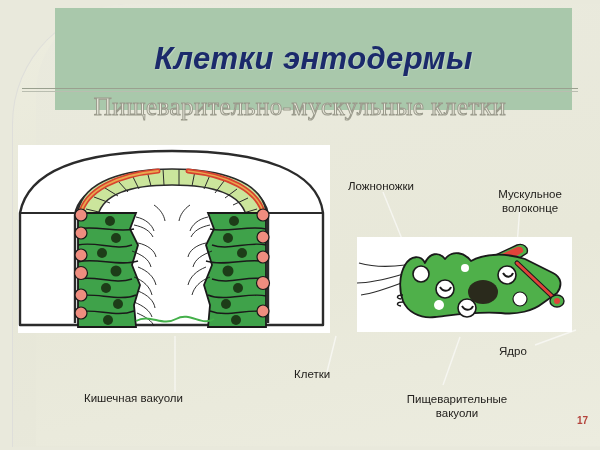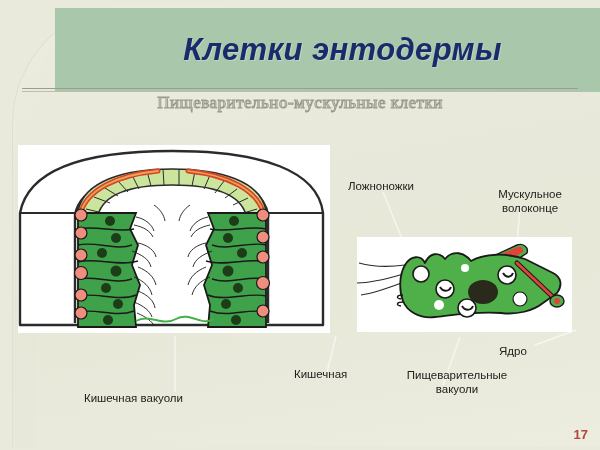--- a/index.html
+++ b/index.html
@@ -41,26 +41,25 @@
     border-top-left-radius: 90px;
     background: linear-gradient(170deg, #eaeade 0%, #e8e8d9 60%, #ececdf 100%);
   }
 
   
   .title-band {
     position: absolute;
     left: 55px;
     top: 8px;
     width: 517px;
-    height: 84px;
+    height: 102px;
     background: #a9c8ab;
     display: flex;
     align-items: center;
     justify-content: center;
-    padding-left: 29px;
   }
   .title-text {
     font-family: "Liberation Sans", sans-serif;
     font-weight: bold;
     font-style: italic;
     font-size: 31px;
     color: #1b2a6b;
     letter-spacing: 0.4px;
     white-space: nowrap;
     text-shadow: 1px 1px 0 rgba(255,255,255,0.25);
@@ -90,21 +89,21 @@
     height: 1px;
     background: #b9bdb0;
   }
   .subtitle-text {
     position: absolute;
     left: 0;
     top: 5px;
     width: 556px;
     text-align: center;
     font-family: "Liberation Serif", serif;
-    font-size: 17px;
+    font-size: 25px;
     font-weight: normal;
     letter-spacing: 0.5px;
     color: #e9e9dc;
     -webkit-text-stroke: 1px #9a9a8c;
     text-stroke: 1px #9a9a8c;
     white-space: nowrap;
   }
 
   
   .panel {
@@ -133,23 +132,23 @@
     color: #23211e;
     line-height: 14px;
     white-space: pre-line;
   }
   .label.center { text-align: center; }
 
   
   .page-num {
     position: absolute;
     right: 12px;
-    bottom: 8px;
+    bottom: 24px;
     font-family: "Liberation Sans", sans-serif;
-    font-size: 13px;
+    font-size: 10px;
     font-weight: bold;
     color: #b4443c;
   }
 
   svg { display: block; }
 </style>
 </head>
 <body>
 
 <div id="slide">
@@ -367,22 +366,22 @@
     </svg>
   </div>
 
   <div class="label" style="left:348px; top:179px;">Ложноножки</div>
 
   <div class="label center" style="left:478px; top:187px; width:104px;">Мускульное
 волоконце</div>
 
   <div class="label" style="left:499px; top:344px;">Ядро</div>
 
-  <div class="label center" style="left:382px; top:368px; width:150px;">Пищеварительные
+  <div class="label center" style="left:382px; top:392px; width:150px;">Пищеварительные
 вакуоли</div>
 
-  <div class="label" style="left:294px; top:367px;">Кишечная</div>
+  <div class="label" style="left:294px; top:367px;">Клетки</div>
 
   <div class="label" style="left:84px; top:391px;">Кишечная вакуоли</div>
 
   <div class="page-num">17</div>
 
 </div>
 
 </body></html>

